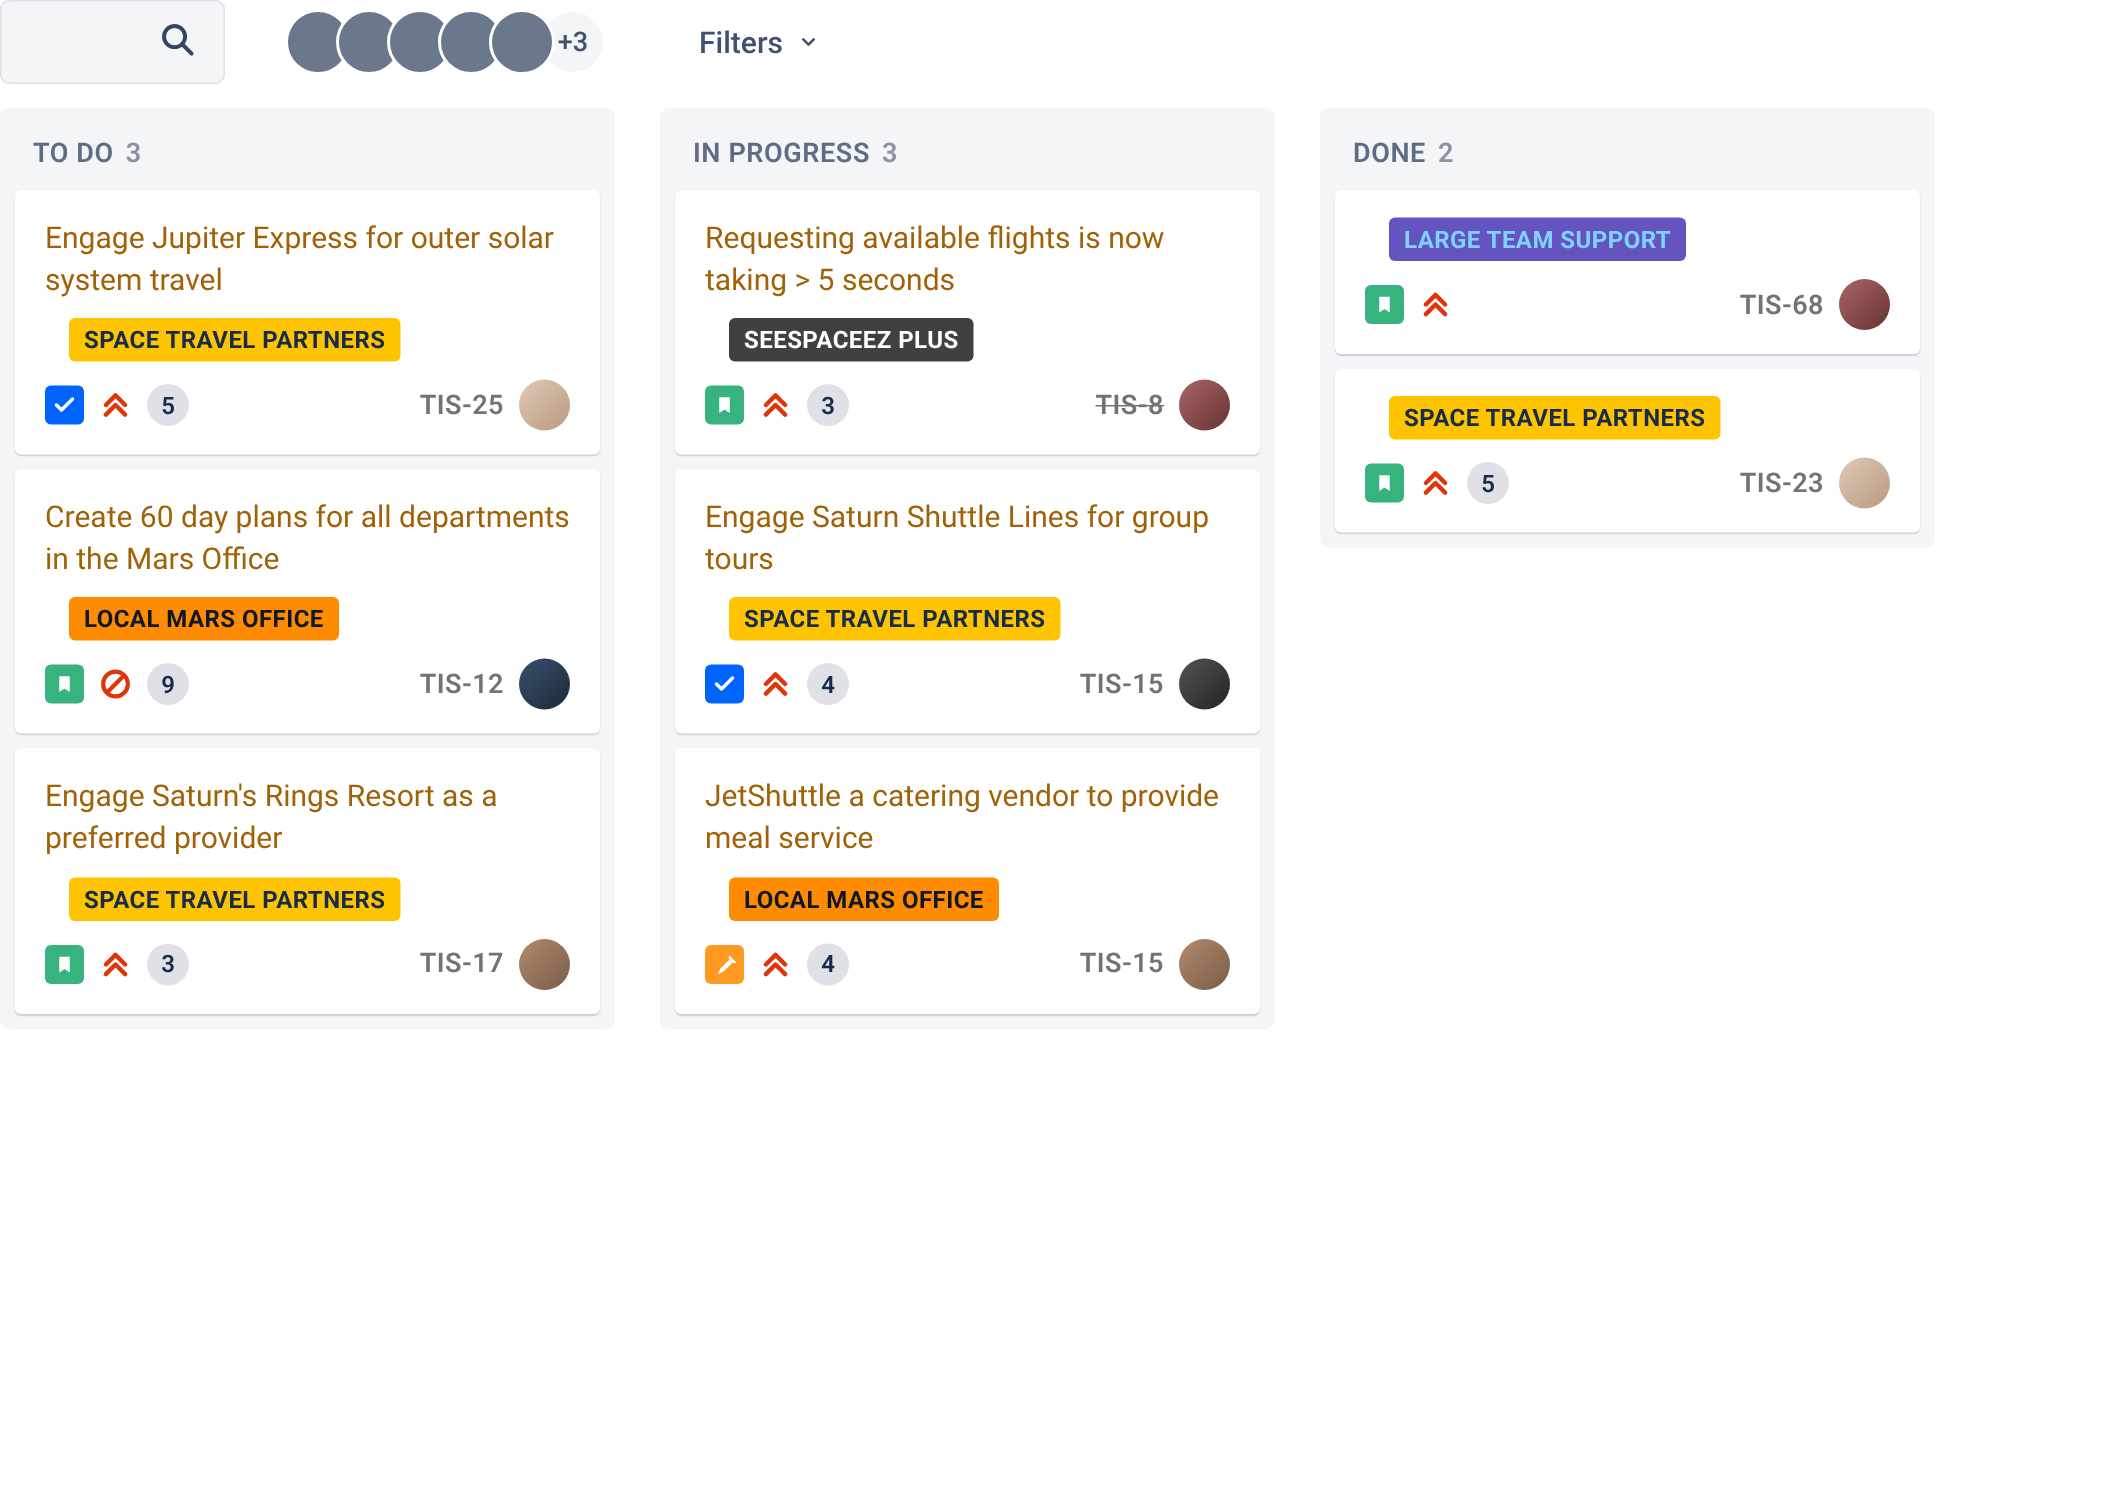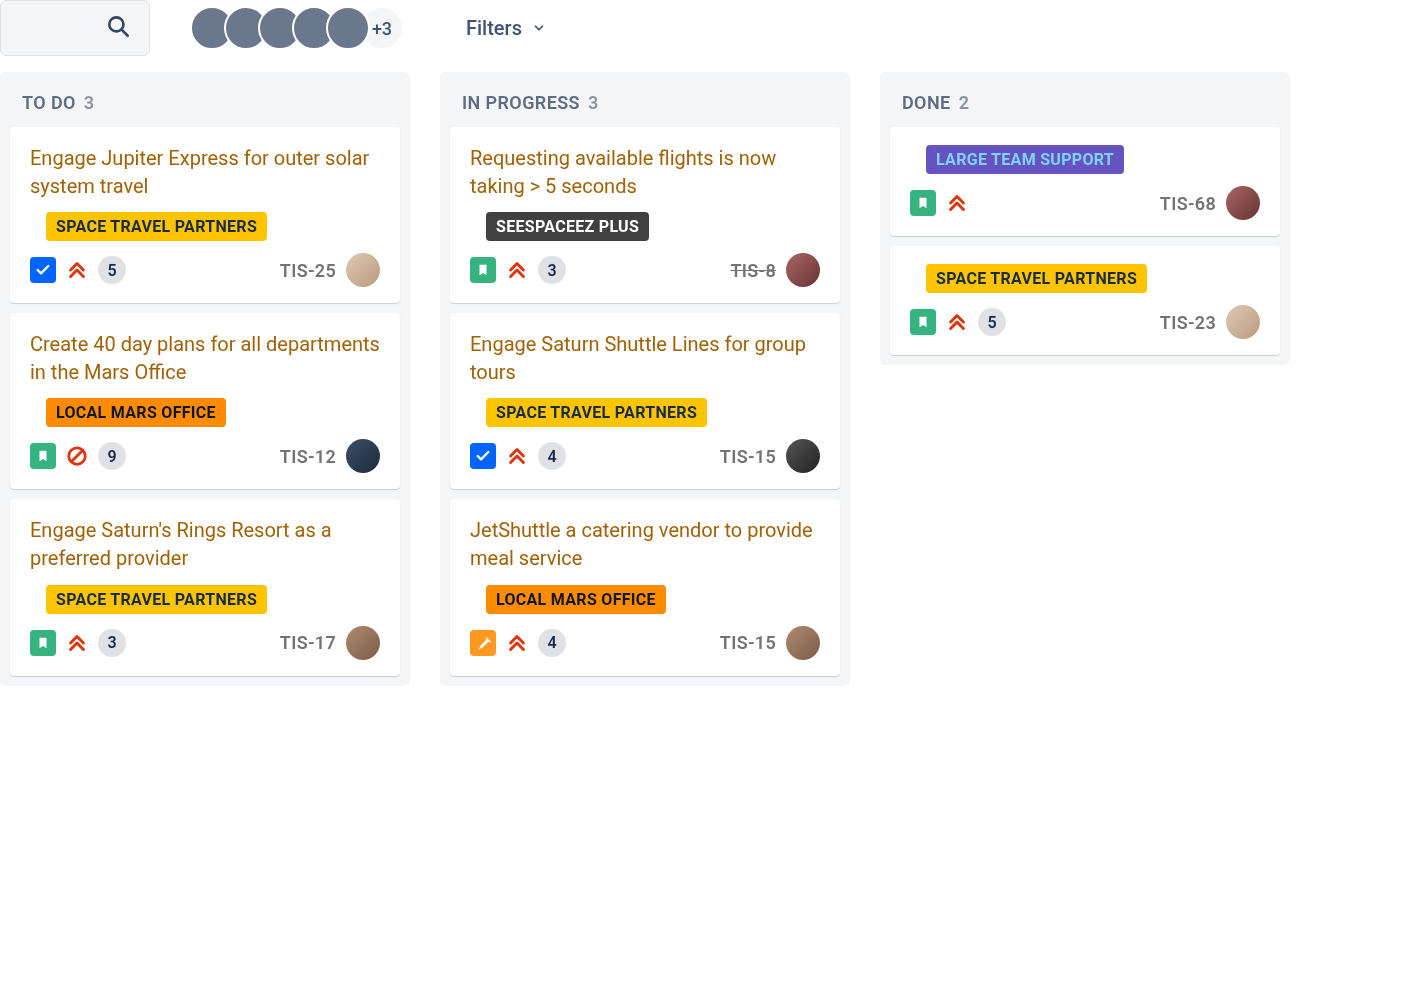--- a/index.html
+++ b/index.html
@@ -206,21 +206,21 @@
               </span>
               <span class="points">5</span>
             </div>
             <div class="footer-right">
               <span class="issue-key">TIS-25</span>
               <div class="assignee av-b"></div>
             </div>
           </div>
         </div>
         <div class="card">
-          <div class="card-title">Create 40 day plans for all departments in the Mars Office</div>
+          <div class="card-title">Create 60 day plans for all departments in the Mars Office</div>
           <span class="label-chip label-orange">LOCAL MARS OFFICE</span>
           <div class="card-footer">
             <div class="footer-left">
               <span class="type-icon type-story">
                 <svg width="14" height="14" viewBox="0 0 24 24" fill="#fff">
                   <path d="M6 3h12v18l-6-4-6 4z"></path>
                 </svg>
               </span>
               <span class="priority-icon">
                 <svg width="24" height="24" viewBox="0 0 24 24" fill="none" stroke="#DE350B" stroke-width="3" stroke-linecap="round">

